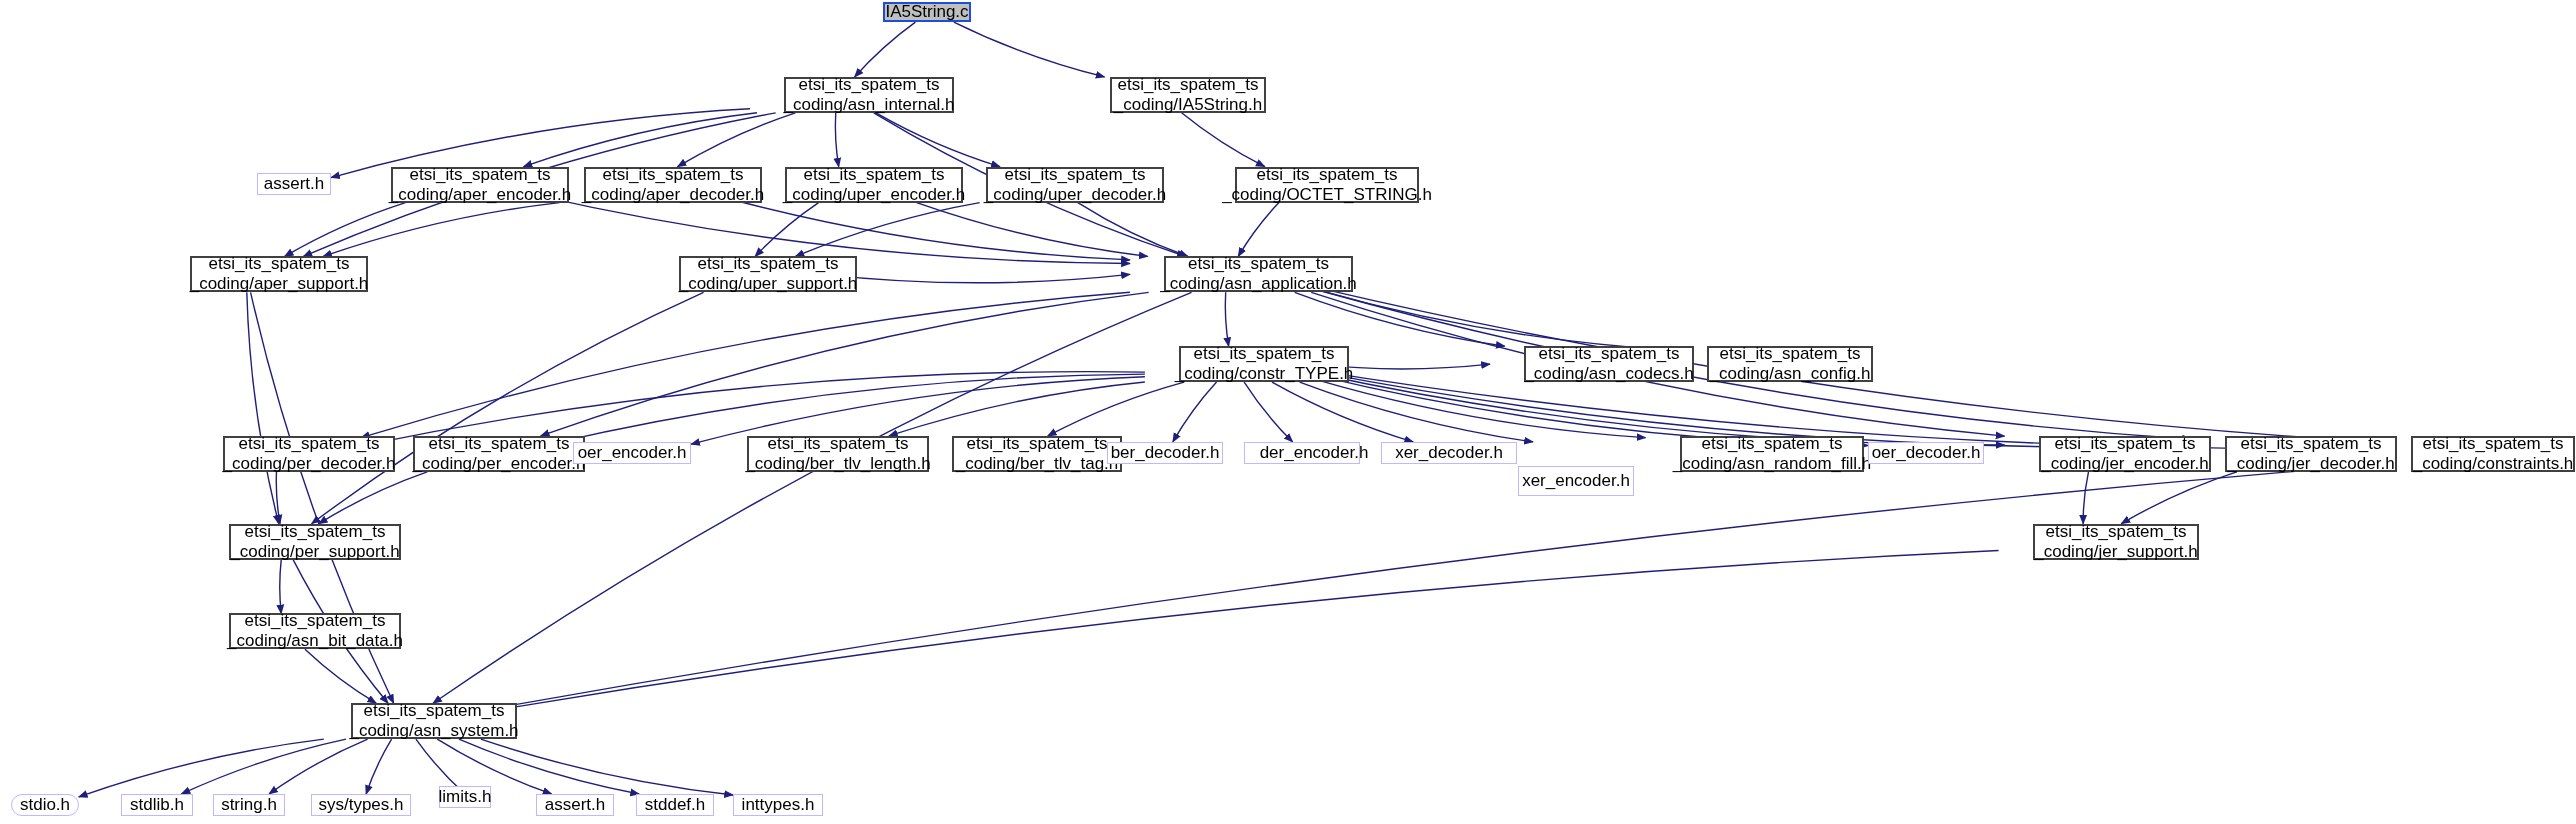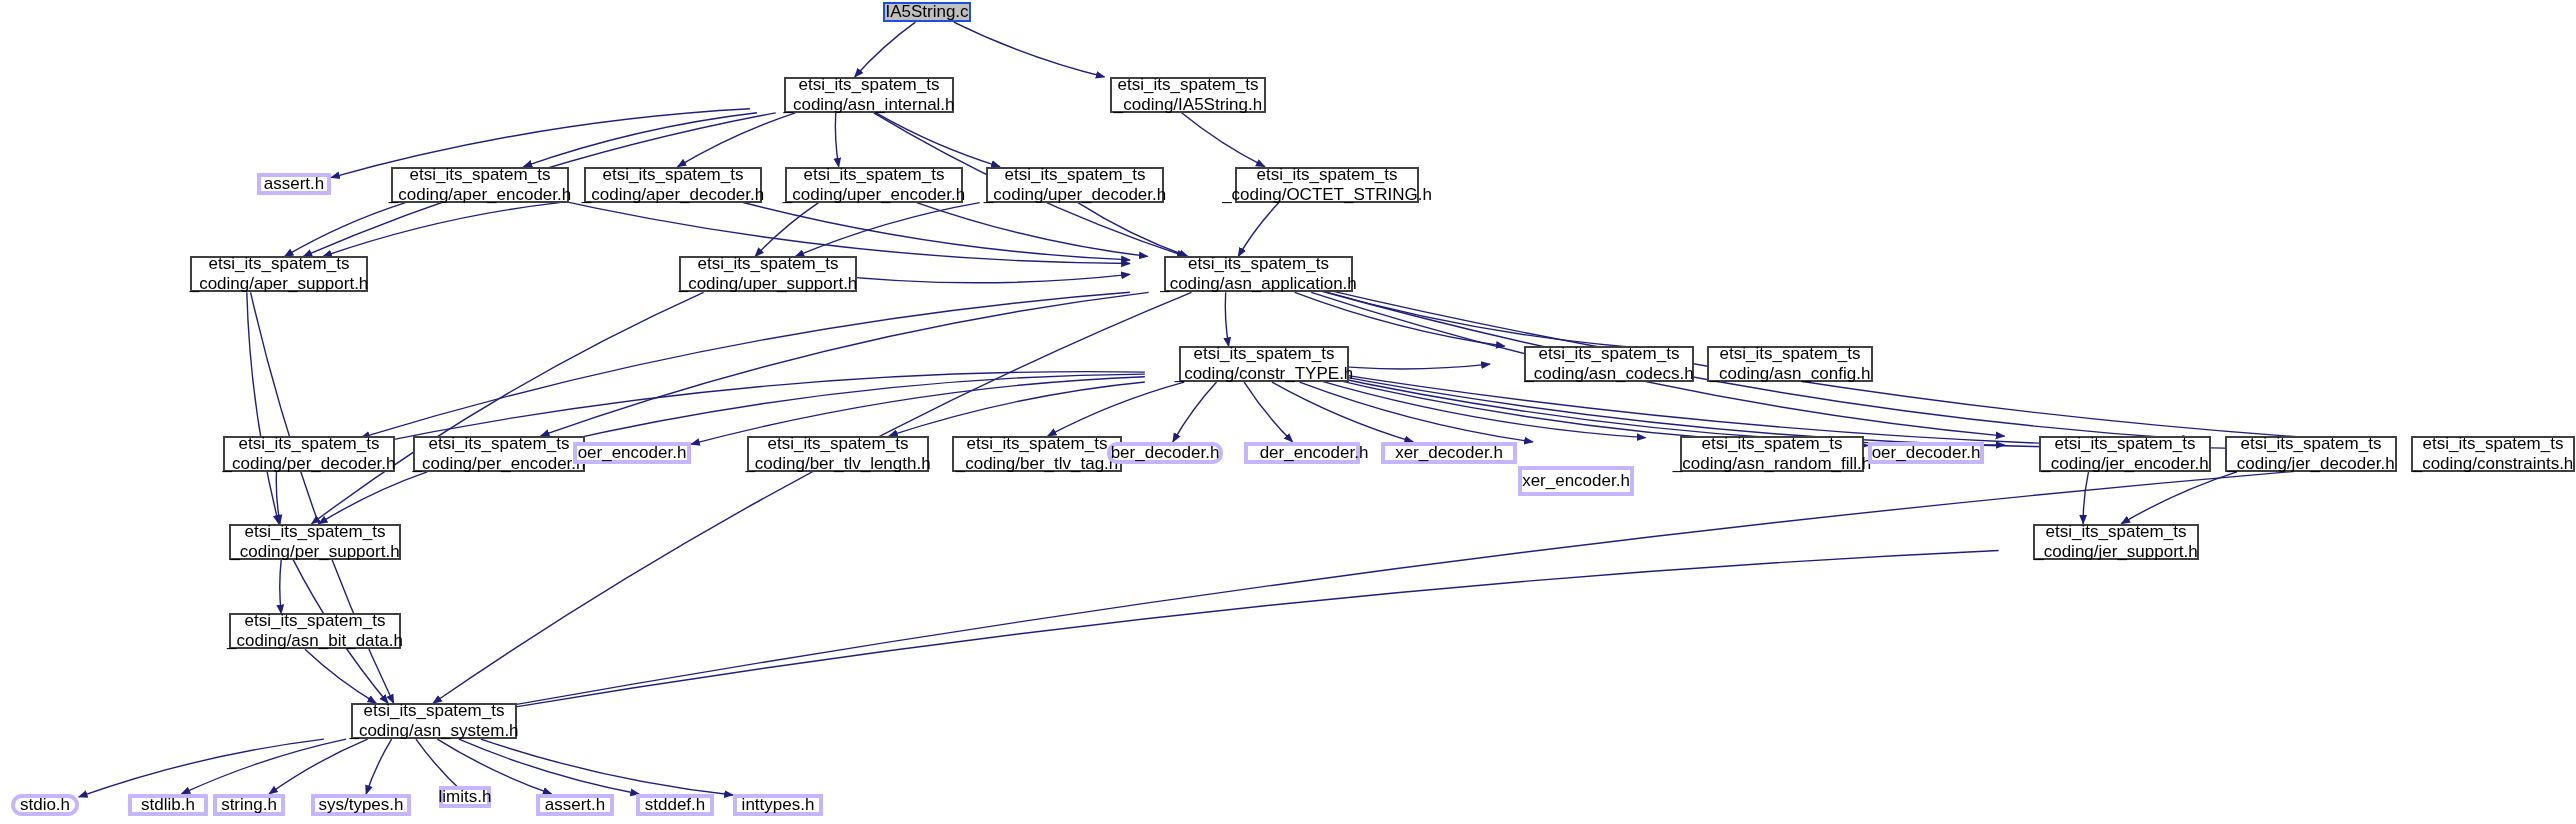--- a/index.html
+++ b/index.html
@@ -8,21 +8,21 @@
   #canvas{position:relative;width:2576px;height:825px;background:#ffffff;overflow:hidden;}
   #edges{position:absolute;left:0;top:0;width:2576px;height:825px;pointer-events:none;}
   .node{
     position:absolute;
     box-sizing:border-box;
     display:flex;
     align-items:center;
     justify-content:center;
     text-align:center;
     background:#ffffff;
-    border:4px solid #c4b5fd;
+    border:1px solid #c4b5fd;
     color:#000000;
     font-size:17px;
     line-height:1.18;
     white-space:pre;
     letter-spacing:0px;
   }
   .node.dark{border:2px solid #404040;margin-left:34px;}
   .node.root{background:#bfbfbf;border:2px solid #1d4ed8;}
   .node .lbl{display:block;}
 </style>
@@ -132,21 +132,21 @@
 _coding/asn_config.h</span></div>
       <div class="node dark" style="left: 189px; top: 436px; width: 172px; height: 36px;"><span class="lbl">etsi_its_spatem_ts
 _coding/per_decoder.h</span></div>
       <div class="node dark" style="left: 379px; top: 436px; width: 172px; height: 36px;"><span class="lbl">etsi_its_spatem_ts
 _coding/per_encoder.h</span></div>
       <div class="node light" style="left: 573px; top: 442px; width: 118px; height: 22px;"><span class="lbl">oer_encoder.h</span></div>
       <div class="node dark" style="left: 713px; top: 436px; width: 182px; height: 36px;"><span class="lbl">etsi_its_spatem_ts
 _coding/ber_tlv_length.h</span></div>
       <div class="node dark" style="left: 918px; top: 436px; width: 170px; height: 36px;"><span class="lbl">etsi_its_spatem_ts
 _coding/ber_tlv_tag.h</span></div>
-      <div class="node light" style="left: 1107px; top: 442px; width: 116px; height: 22px; border-radius: 10px;"><span class="lbl">ber_decoder.h</span></div>
+      <div class="node light" style="left: 1107px; top: 442px; width: 116px; height: 22px;"><span class="lbl">ber_decoder.h</span></div>
       <div class="node light" style="left: 1244px; top: 442px; width: 116px; height: 22px; padding-left: 24px;"><span class="lbl">der_encoder.h</span></div>
       <div class="node light" style="left: 1381px; top: 442px; width: 136px; height: 22px;"><span class="lbl">xer_decoder.h</span></div>
       <div class="node light" style="left: 1518px; top: 442px; width: 116px; height: 30px; margin-top: 24px;"><span class="lbl">xer_encoder.h</span></div>
       <div class="node dark" style="left: 1646px; top: 436px; width: 184px; height: 36px;"><span class="lbl">etsi_its_spatem_ts
 _coding/asn_random_fill.h</span></div>
       <div class="node light" style="left: 1868px; top: 442px; width: 116px; height: 22px;"><span class="lbl">oer_decoder.h</span></div>
       <div class="node dark" style="left: 2005px; top: 436px; width: 172px; height: 36px;"><span class="lbl">etsi_its_spatem_ts
 _coding/jer_encoder.h</span></div>
       <div class="node dark" style="left: 2191px; top: 436px; width: 172px; height: 36px;"><span class="lbl">etsi_its_spatem_ts
 _coding/jer_decoder.h</span></div>
@@ -154,21 +154,21 @@
 _coding/constraints.h</span></div>
       <div class="node dark" style="left: 195px; top: 524px; width: 172px; height: 36px;"><span class="lbl">etsi_its_spatem_ts
 _coding/per_support.h</span></div>
       <div class="node dark" style="left: 1999px; top: 524px; width: 166px; height: 36px;"><span class="lbl">etsi_its_spatem_ts
 _coding/jer_support.h</span></div>
       <div class="node dark" style="left: 195px; top: 613px; width: 172px; height: 36px;"><span class="lbl">etsi_its_spatem_ts
 _coding/asn_bit_data.h</span></div>
       <div class="node dark" style="left: 317px; top: 703px; width: 166px; height: 36px;"><span class="lbl">etsi_its_spatem_ts
 _coding/asn_system.h</span></div>
       <div class="node light" style="left: 11px; top: 794px; width: 68px; height: 22px; border-radius: 11px;"><span class="lbl">stdio.h</span></div>
-      <div class="node light" style="left: 128px; top: 794px; width: 80px; height: 22px;"><span class="lbl">stdlib.h</span></div>
+      <div class="node light" style="left: 121px; top: 794px; width: 72px; height: 22px;"><span class="lbl">stdlib.h</span></div>
       <div class="node light" style="left: 213px; top: 794px; width: 72px; height: 22px;"><span class="lbl">string.h</span></div>
       <div class="node light" style="left: 311px; top: 794px; width: 100px; height: 22px;"><span class="lbl">sys/types.h</span></div>
       <div class="node light" style="left: 439px; top: 786px; width: 52px; height: 22px;"><span class="lbl">limits.h</span></div>
       <div class="node light" style="left: 536px; top: 794px; width: 78px; height: 22px;"><span class="lbl">assert.h</span></div>
       <div class="node light" style="left: 636px; top: 794px; width: 78px; height: 22px;"><span class="lbl">stddef.h</span></div>
       <div class="node light" style="left: 733px; top: 794px; width: 90px; height: 22px;"><span class="lbl">inttypes.h</span></div>
     </div>
 </div>
 
 

